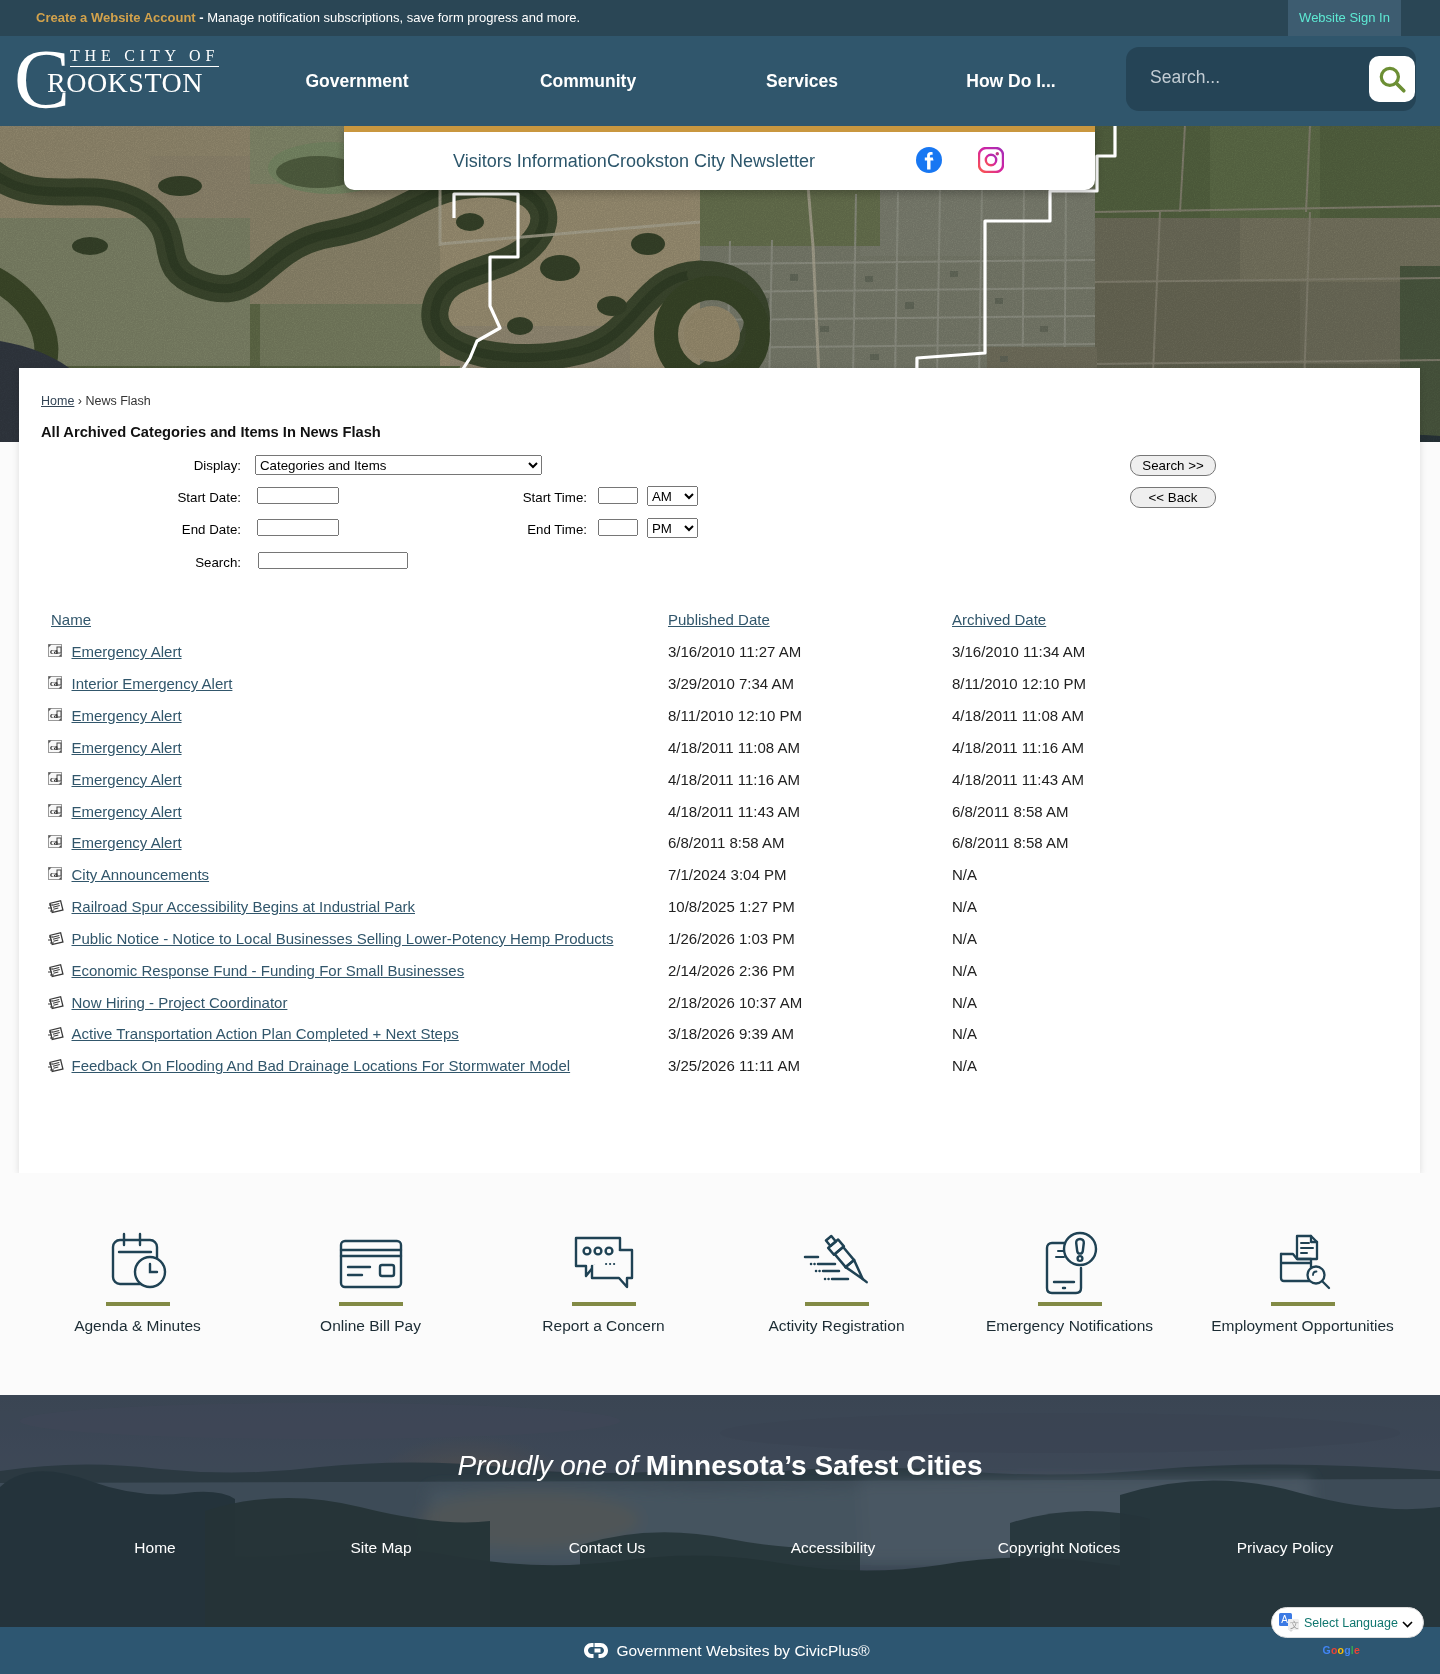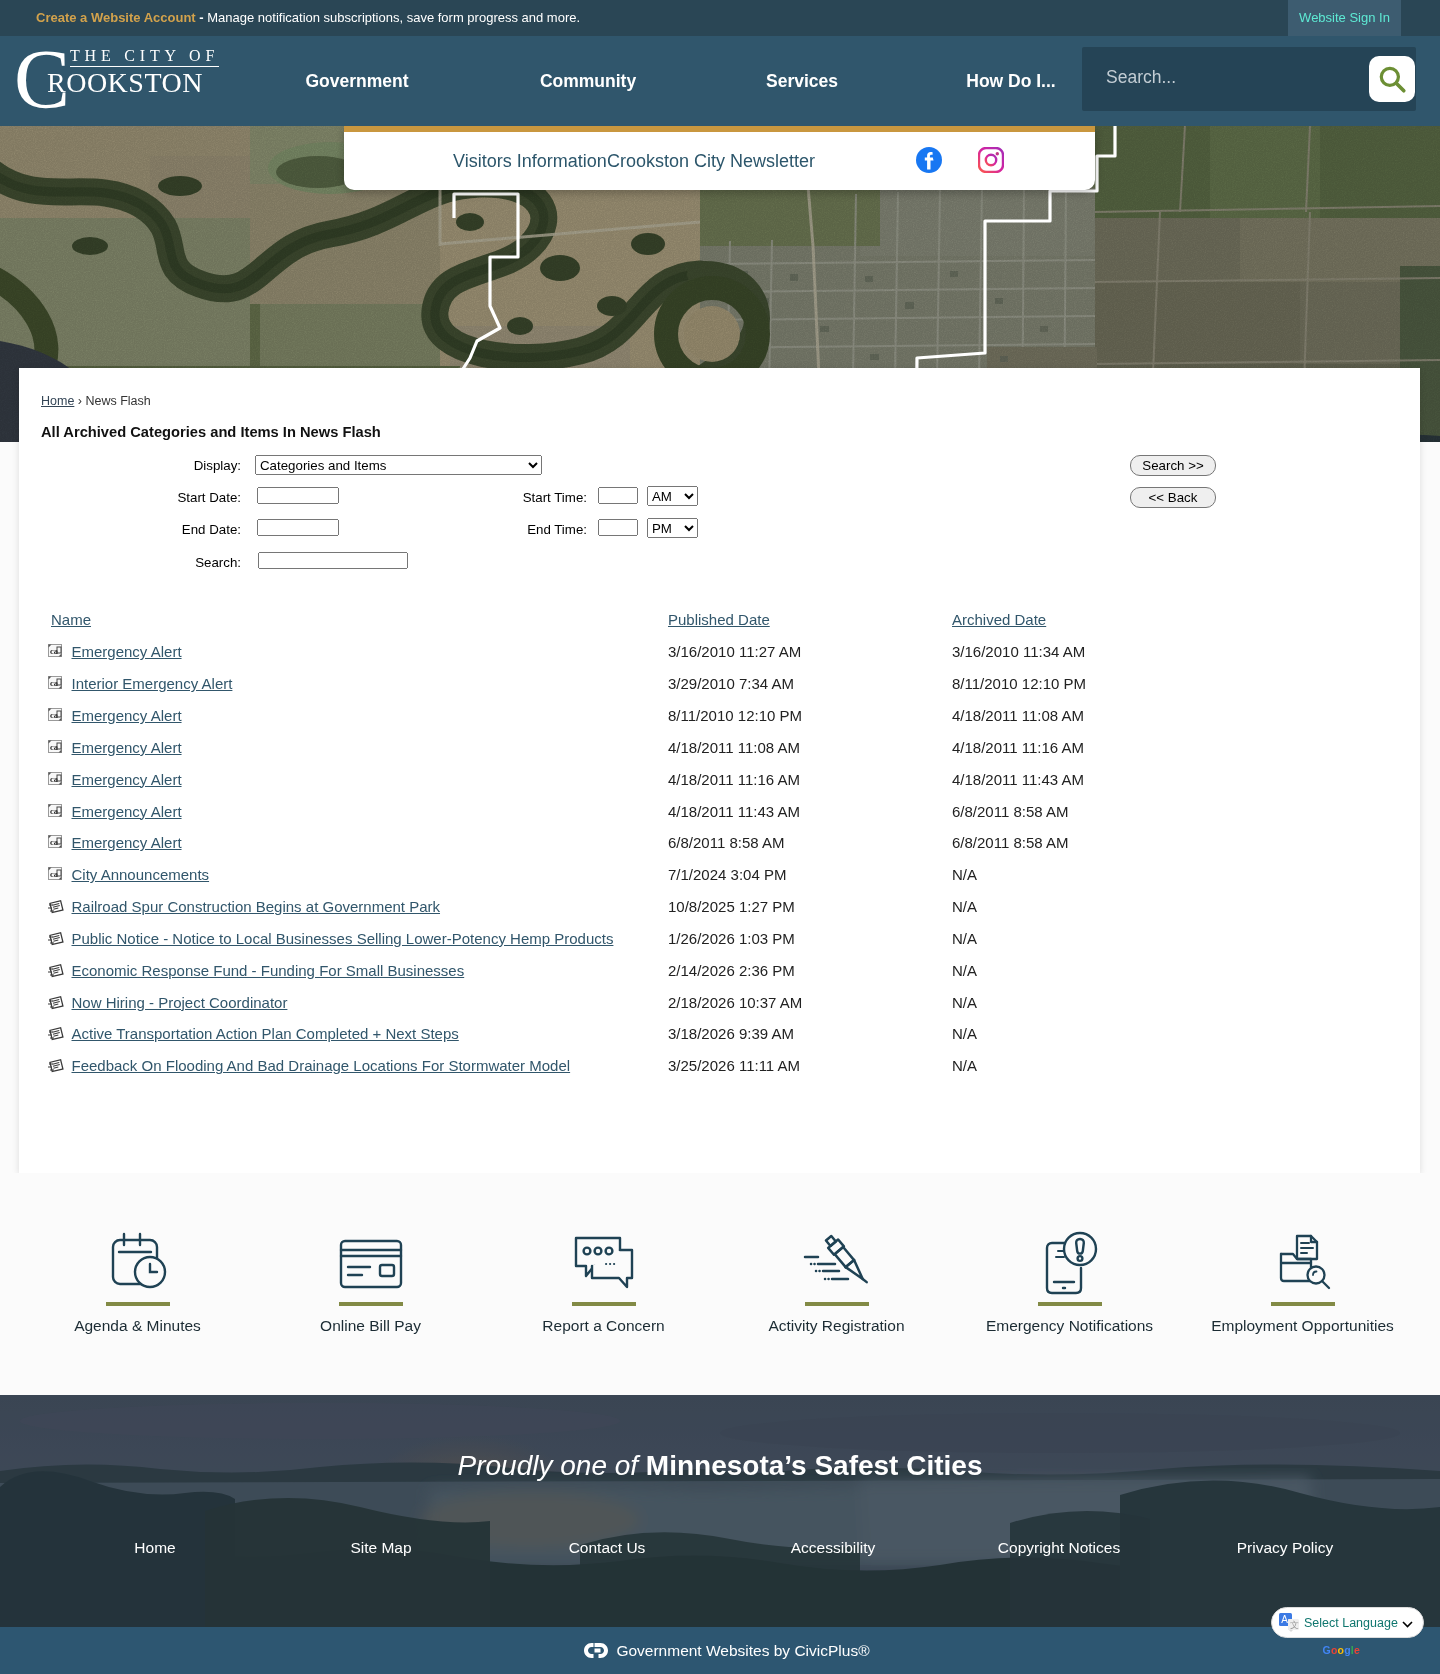--- a/index.html
+++ b/index.html
@@ -11,21 +11,21 @@
 .topbar .create { color:#d2a24c; font-weight:bold; text-decoration:none; }
 .signin { position:absolute; right:39px; top:0; width:113px; height:36px; background:#3d5c70; color:#5eead4; text-align:center; line-height:36px; font-size:13px; }
 
 .header { height:90px; background:#30566c; position:relative; }
 .logo { position:absolute; left:16px; top:8px; color:#fff; width:210px; }
 .logo .big-c { position:absolute; left:-2px; top:2px; font-family:"Liberation Serif", serif; font-size:84px; line-height:68px; font-weight:normal; }
 .logo .cityof { position:absolute; left:54px; top:4px; font-family:"Liberation Serif", serif; font-size:16px; line-height:15px; letter-spacing:4.8px; border-bottom:1.5px solid #fff; padding-bottom:3px; white-space:nowrap; }
 .logo .rook { position:absolute; left:31px; top:23px; font-family:"Liberation Serif", serif; font-size:28px; letter-spacing:0.5px; white-space:nowrap; }
 .nav { position:absolute; top:0; left:4px; height:104px; width:1128px; }
 .nav a { position:absolute; top:0; height:90px; line-height:90px; color:#fff; font-weight:bold; font-size:17.5px; text-decoration:none; text-align:center; }
-.search { position:absolute; right:24px; top:11px; width:334px; height:64px; background:#254456; border-radius:2px; }
+.search { position:absolute; right:24px; top:11px; width:290px; height:64px; background:#254456; border-radius:13px; }
 .search .ph { position:absolute; left:24px; top:20px; color:#c3cdd4; font-size:17.5px; }
 .search .btn { position:absolute; right:1px; top:9px; width:46px; height:46px; background:#fff; border-radius:10px; }
 
 .hero { height:316px; position:relative; overflow:hidden; }
 .hero svg.map { position:absolute; left:0; top:0; }
 .herobox { position:absolute; left:344px; top:0; width:751px; height:64px; background:#fff; border-top:6px solid #c9973f; border-radius:0 0 10px 10px; box-shadow:0 3px 8px rgba(0,0,0,0.25); }
 .herobox a { color:#2c566b; font-size:18px; text-decoration:none; position:absolute; top:19px; }
 
 .panel { position:relative; width:1401px; margin-left:19px; margin-top:-74px; height:805px; background:#fff; box-shadow:0 2px 7px rgba(0,0,0,0.13); }
 .crumbs { position:absolute; left:22px; top:26px; font-size:12.5px; color:#333; }
@@ -346,21 +346,21 @@
           <use href="#icoCA"></use>
         </svg>
       <a href="#" style="position:absolute;left:52.5px;white-space:nowrap;">City Announcements</a>
       <span class="col2">7/1/2024 3:04 PM</span>
       <span class="col3">N/A</span>
     </div>
     <div class="drow" style="top:530.0px;left:0;width:1401px;">
       <svg style="position:absolute;left:28.5px;top:1px;" width="16" height="16" viewBox="0 0 16 16">
           <use href="#icoNews"></use>
         </svg>
-      <a href="#" style="position:absolute;left:52.5px;white-space:nowrap;">Railroad Spur Construction Begins at Government Park</a>
+      <a href="#" style="position:absolute;left:52.5px;white-space:nowrap;">Railroad Spur Accessibility Begins at Industrial Park</a>
       <span class="col2">10/8/2025 1:27 PM</span>
       <span class="col3">N/A</span>
     </div>
     <div class="drow" style="top:561.9px;left:0;width:1401px;">
       <svg style="position:absolute;left:28.5px;top:1px;" width="16" height="16" viewBox="0 0 16 16">
           <use href="#icoNews"></use>
         </svg>
       <a href="#" style="position:absolute;left:52.5px;white-space:nowrap;">Public Notice - Notice to Local Businesses Selling Lower-Potency Hemp Products</a>
       <span class="col2">1/26/2026 1:03 PM</span>
       <span class="col3">N/A</span>

